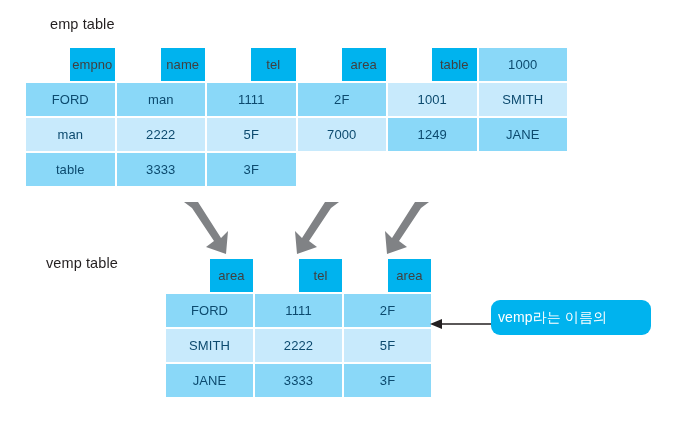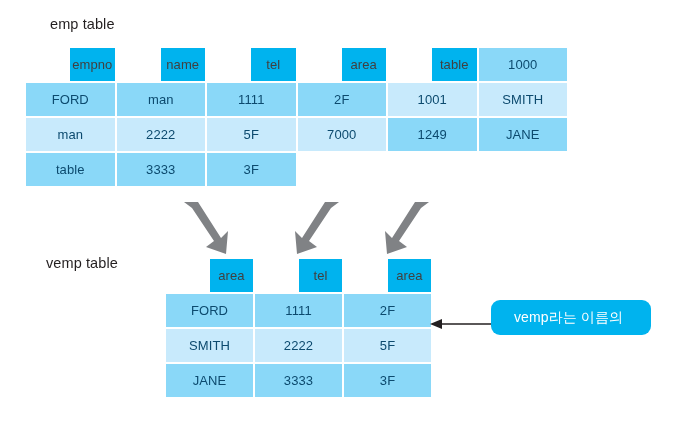--- a/index.html
+++ b/index.html
@@ -83,21 +83,21 @@
 
   
   #callout {
     position: absolute;
     left: 491px;
     top: 300px;
     width: 160px;
     box-sizing: border-box;
     background: #00b3ee;
     border-radius: 9px;
-    padding: 8px 10px 9px 23px;
+    padding: 8px 10px 9px 7px;
     color: #ffffff;
     font-size: 14px;
     line-height: 1.32;
     letter-spacing: 0.1px;
   }
   #callout .line { white-space: nowrap; display: block; }
 
   
   #leader {
     position: absolute;

